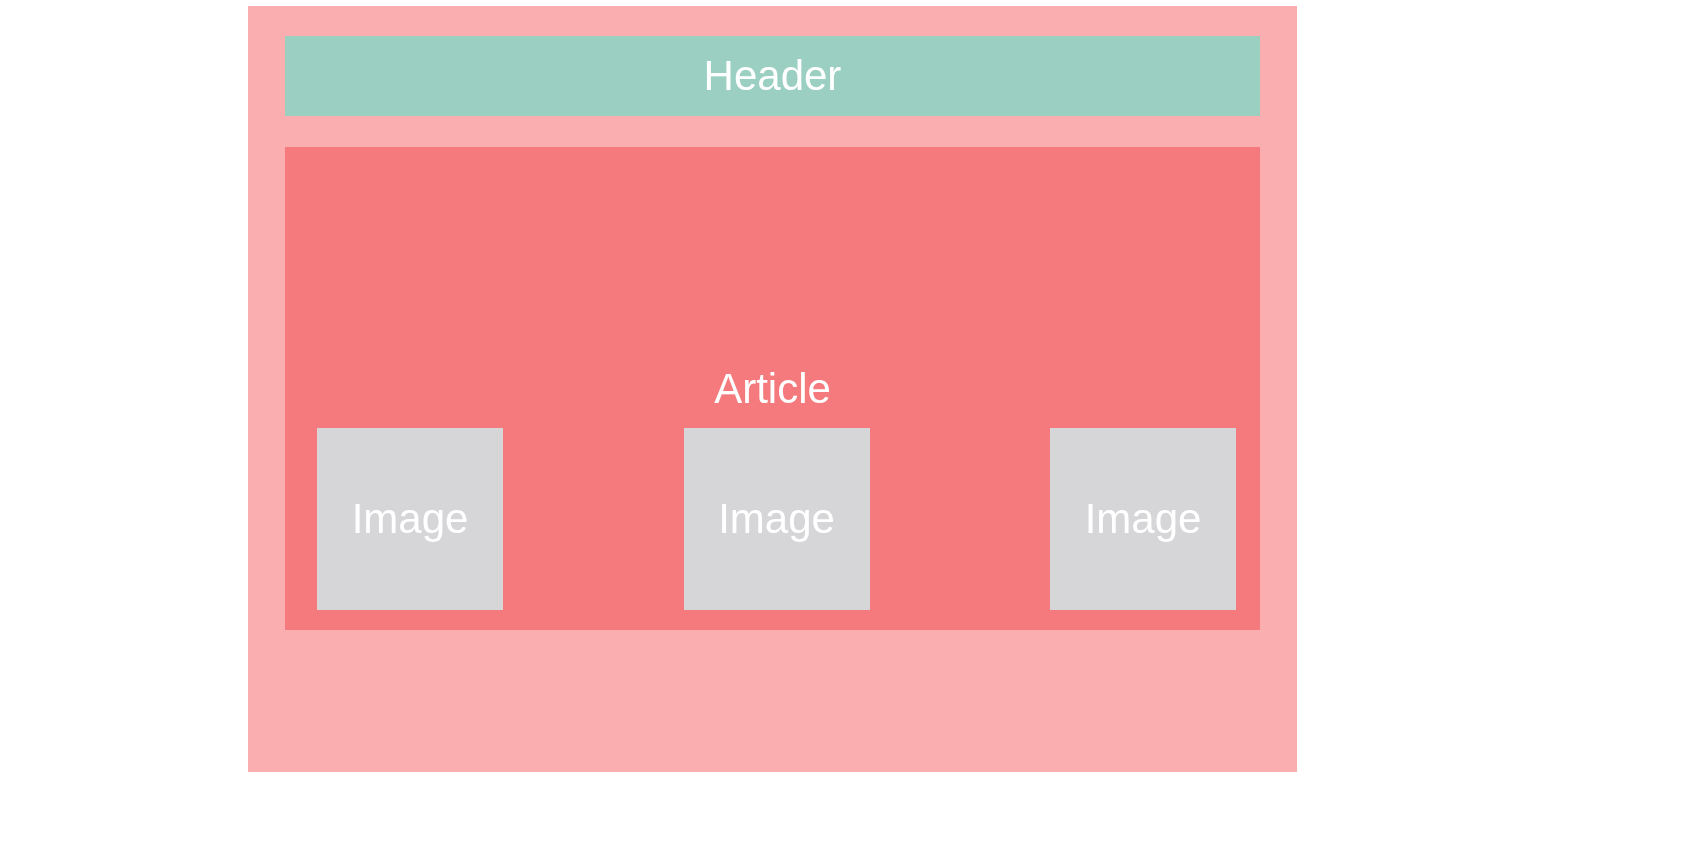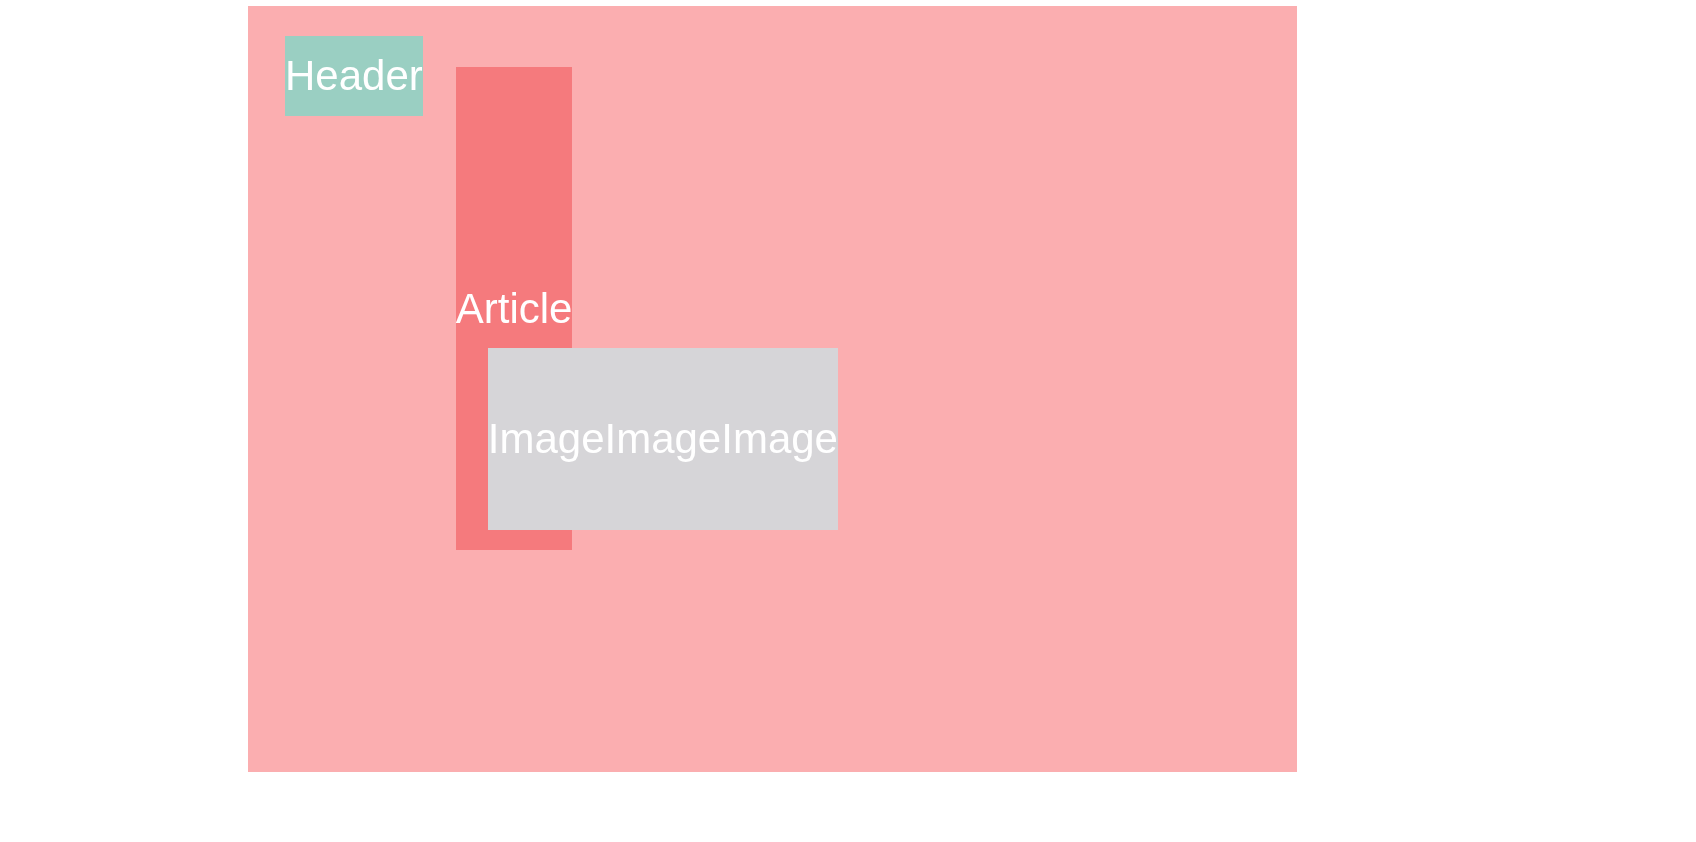--- a/index.html
+++ b/index.html
@@ -18,21 +18,21 @@
   }
   .container {
     position: absolute;
     left: 248px;
     top: 6px;
     width: 1049px;
     height: 766px;
     box-sizing: border-box;
     padding: 30px 37px 29px 37px;
     display: flex;
-    flex-direction: row;
+    flex-direction: column;
   }
   .bar {
     height: 80px;
     flex: 0 0 auto;
     display: flex;
     align-items: center;
     justify-content: center;
   }
   .bar.footer { height: 82px; margin-top: 31px; }
   .middle-row {
@@ -43,36 +43,35 @@
   }
   .aside {
     width: 279px;
     flex: 0 0 auto;
     display: flex;
     align-items: center;
     justify-content: center;
   }
   .article {
     flex: 1 1 auto;
-    margin-left: 33px;
     position: relative;
     display: flex;
     align-items: center;
     justify-content: center;
   }
   .image-row {
     position: absolute;
     left: 32px;
     right: 24px;
     bottom: 20px;
     display: flex;
     justify-content: space-between;
   }
   .image-box {
-    width: 208px;
+    width: 186px;
     height: 182px;
     display: flex;
     align-items: center;
     justify-content: center;
   }
   .label {
     font-size: 42px;
     font-weight: 400;
     line-height: 1;
     color: #ffffff;

